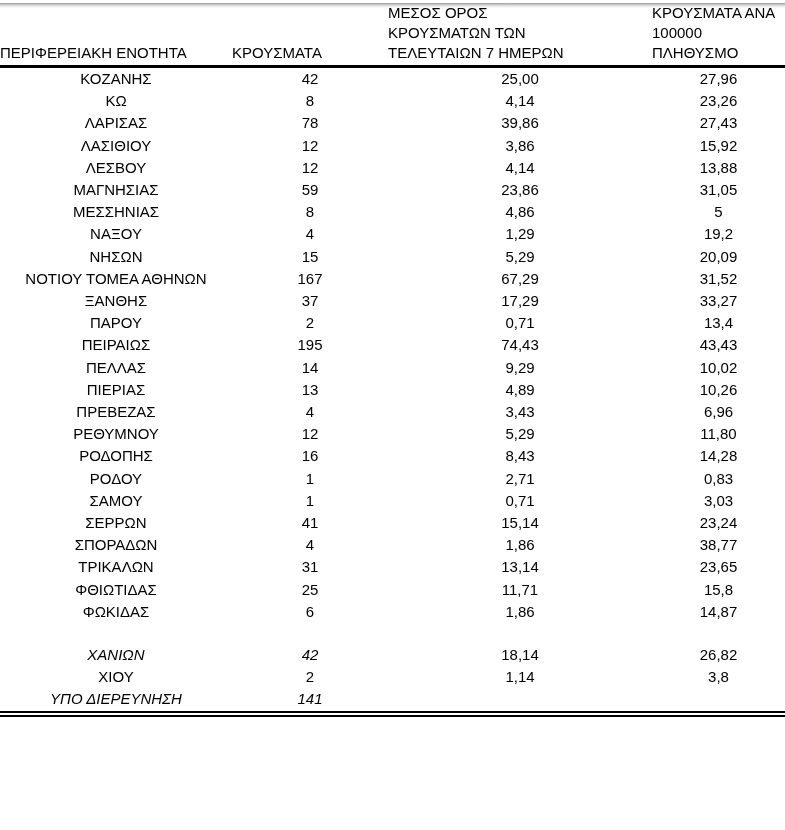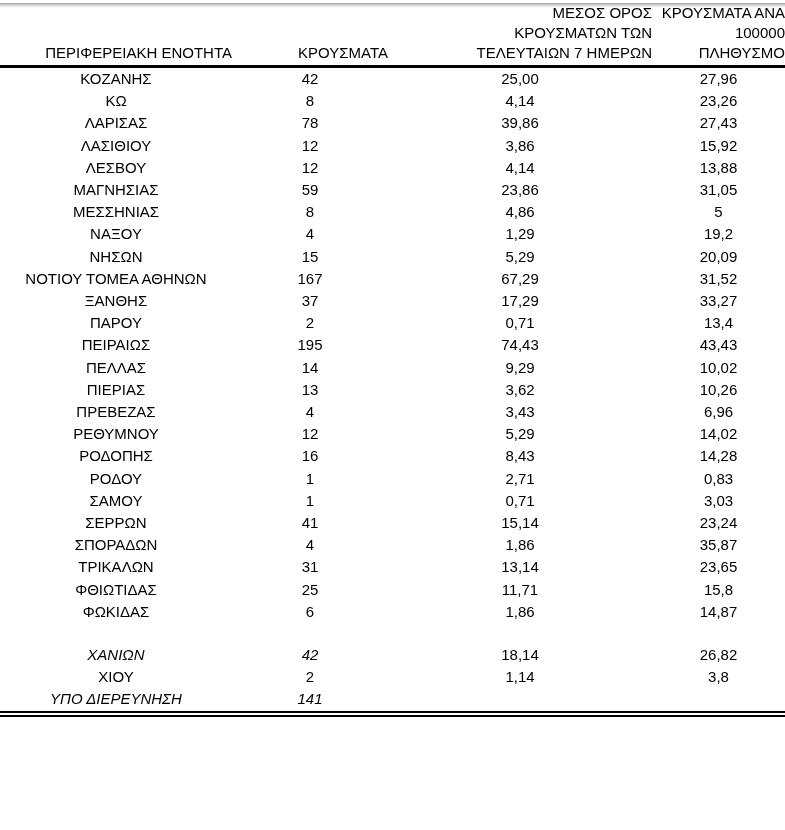--- a/index.html
+++ b/index.html
@@ -31,21 +31,21 @@
     margin-top: 3px;
   }
   col.c1 { width: 232px; }
   col.c2 { width: 156px; }
   col.c3 { width: 264px; }
   col.c4 { width: 133px; }
   thead th {
     font-weight: normal;
     font-size: 15px;
     line-height: 20px;
-    text-align: right;
+    text-align: left;
     vertical-align: bottom;
     padding: 0 0 2px 0;
     border-bottom: 3px solid #000000;
   }
   thead th .hline { display: block; }
   tbody td {
     font-size: 15px;
     text-align: center;
     vertical-align: middle;
     height: 22.2px;
@@ -172,34 +172,34 @@
         </tr>
         <tr>
           <td>ΠΕΛΛΑΣ</td>
           <td>14</td>
           <td>9,29</td>
           <td>10,02</td>
         </tr>
         <tr>
           <td>ΠΙΕΡΙΑΣ</td>
           <td>13</td>
-          <td>3,62</td>
+          <td>4,89</td>
           <td>10,26</td>
         </tr>
         <tr>
           <td>ΠΡΕΒΕΖΑΣ</td>
           <td>4</td>
           <td>3,43</td>
           <td>6,96</td>
         </tr>
         <tr>
           <td>ΡΕΘΥΜΝΟΥ</td>
           <td>12</td>
           <td>5,29</td>
-          <td>14,02</td>
+          <td>11,80</td>
         </tr>
         <tr>
           <td>ΡΟΔΟΠΗΣ</td>
           <td>16</td>
           <td>8,43</td>
           <td>14,28</td>
         </tr>
         <tr>
           <td>ΡΟΔΟΥ</td>
           <td>1</td>
@@ -215,21 +215,21 @@
         <tr>
           <td>ΣΕΡΡΩΝ</td>
           <td>41</td>
           <td>15,14</td>
           <td>23,24</td>
         </tr>
         <tr>
           <td>ΣΠΟΡΑΔΩΝ</td>
           <td>4</td>
           <td>1,86</td>
-          <td>35,87</td>
+          <td>38,77</td>
         </tr>
         <tr>
           <td>ΤΡΙΚΑΛΩΝ</td>
           <td>31</td>
           <td>13,14</td>
           <td>23,65</td>
         </tr>
         <tr>
           <td>ΦΘΙΩΤΙΔΑΣ</td>
           <td>25</td>

